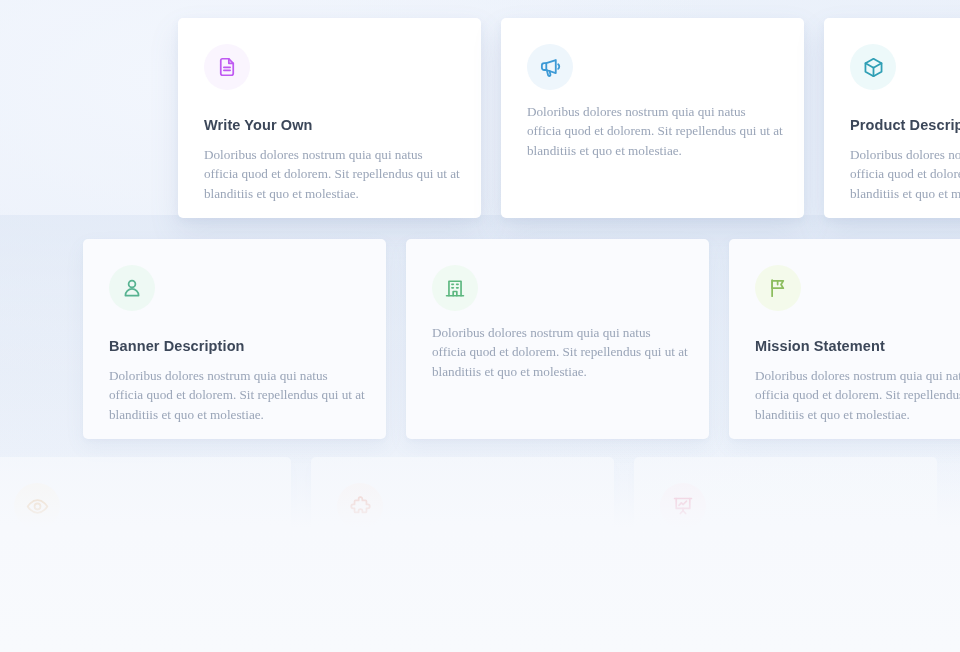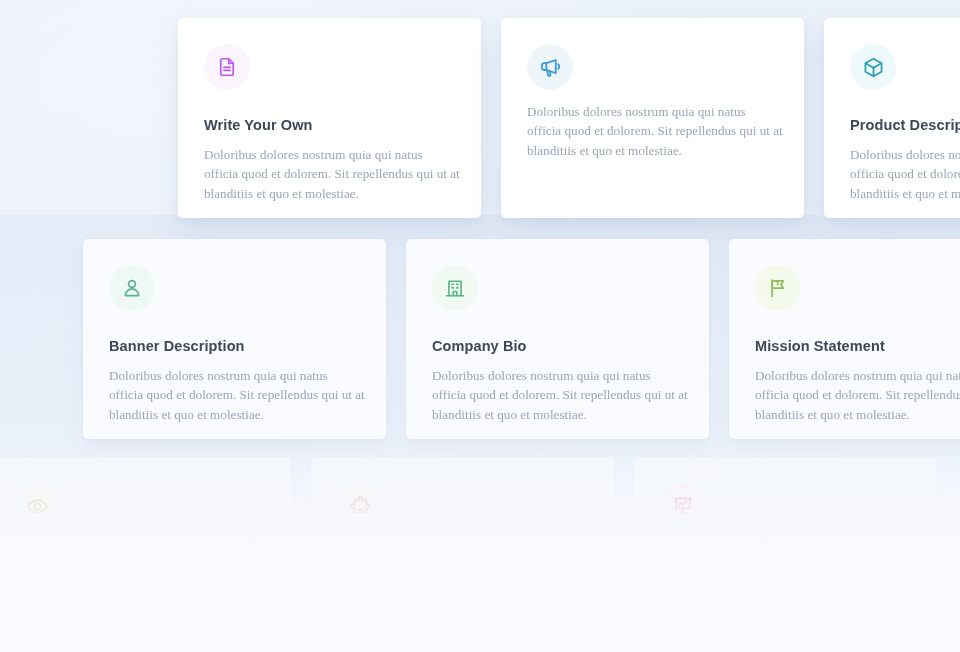--- a/index.html
+++ b/index.html
@@ -179,21 +179,20 @@
             <path d="M5.4 20.4V4.6h13.2v15.8"></path>
             <path d="M2.8 20.4h18.4"></path>
             <path d="M10 20.4v-4.6h4v4.6"></path>
             <path d="M8.6 8h1.6"></path>
             <path d="M13.8 8h1.6"></path>
             <path d="M8.6 11.8h1.6"></path>
             <path d="M13.8 11.8h1.6"></path>
           </svg>
         </span>
       </div>
-      <div class="card-title">Company Bio</div>
       <div class="card-body">Doloribus dolores nostrum quia qui natus officia quod et dolorem. Sit repellendus qui ut at blanditiis et quo et molestiae.</div>
     </div>
     <div class="card">
       <div class="icon-circle" style="background: rgb(244, 250, 235);">
         <span>
           <svg width="22" height="22" viewBox="0 0 24 24" fill="none" stroke="#8cbd5e" stroke-width="1.9" stroke-linecap="round" stroke-linejoin="round">
             <path d="M5.6 21V3.4"></path>
             <path d="M5.6 4.2h12.2l-2.5 4 2.5 4H5.6z"></path>
             <path d="M11.6 4.2v4"></path>
           </svg>

